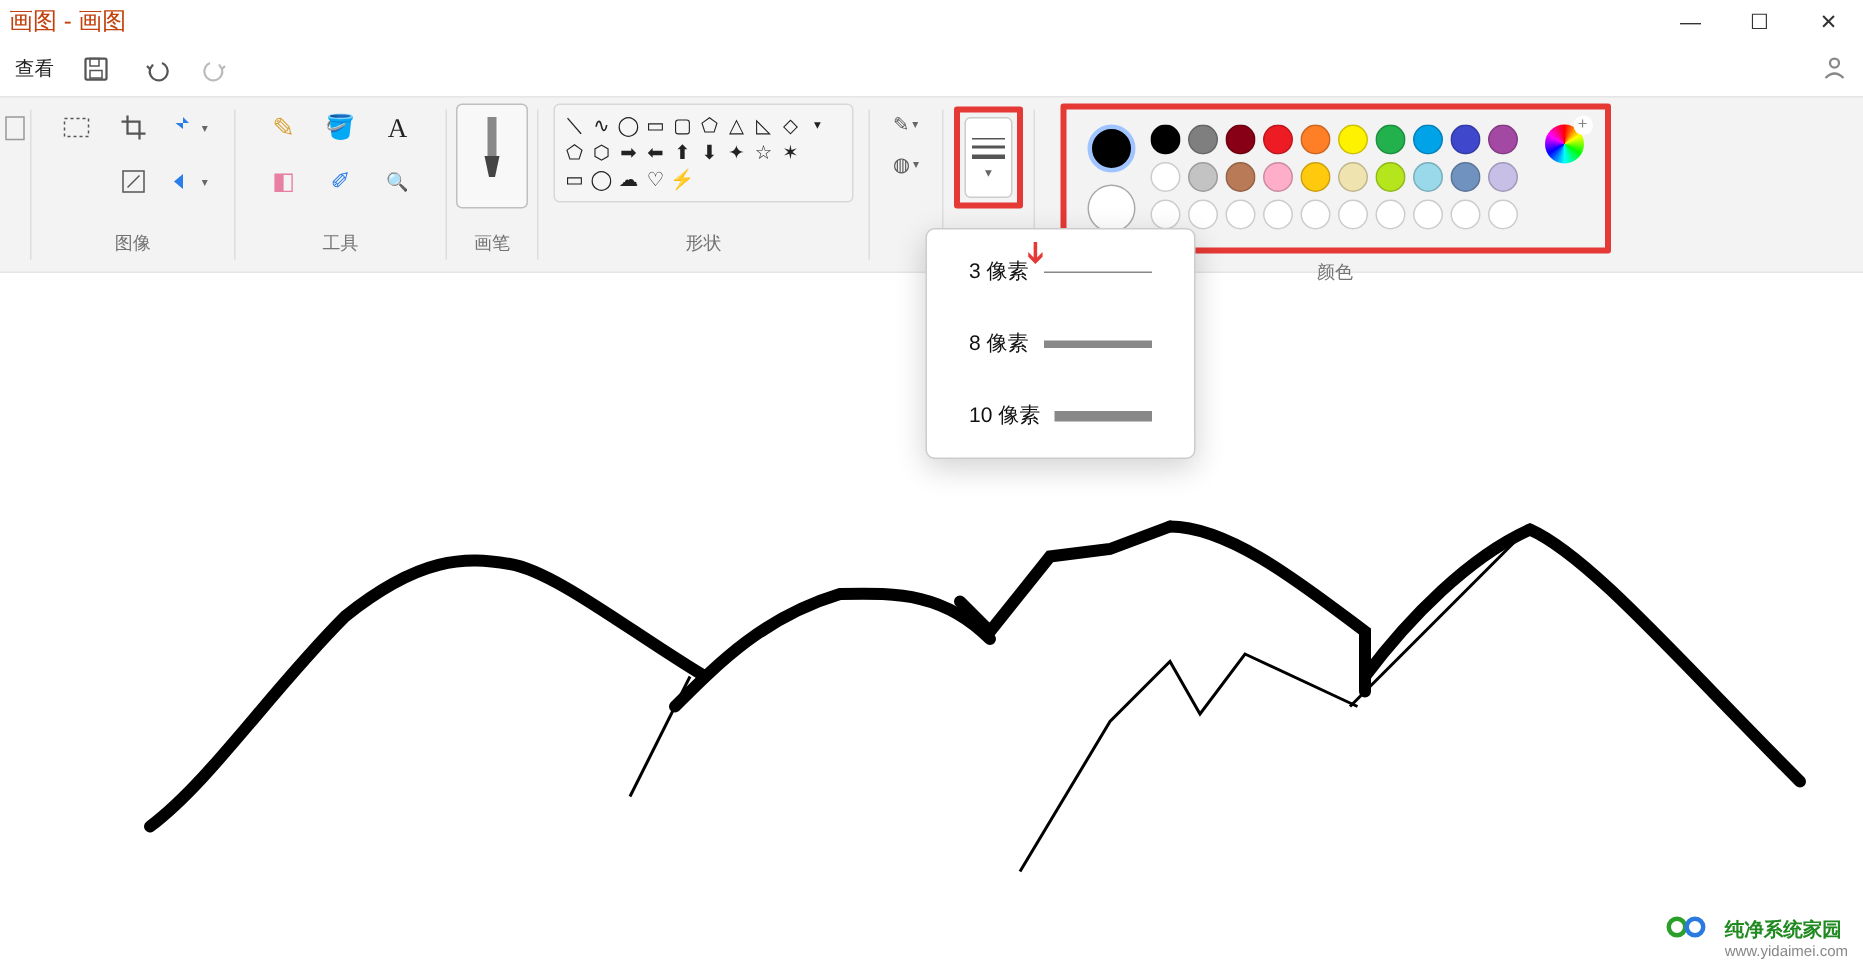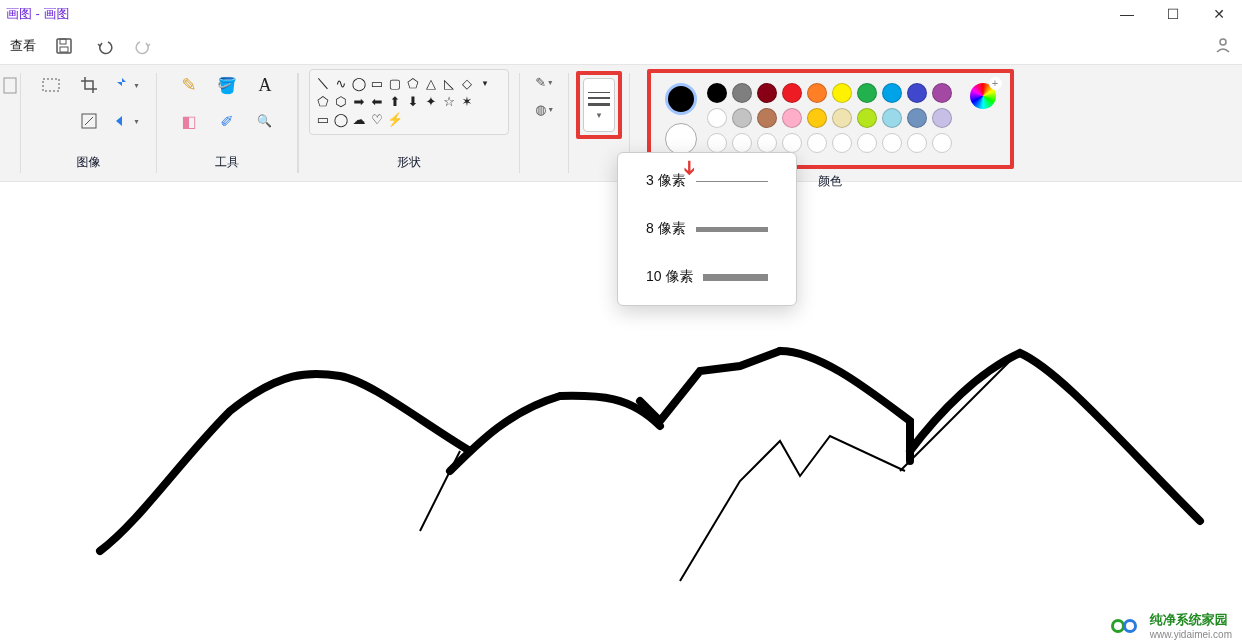--- a/index.html
+++ b/index.html
@@ -1,37 +1,37 @@
 <!DOCTYPE html>
 <html><head>
 <meta charset="utf-8">
 <style>
 * { margin: 0; padding: 0; box-sizing: border-box; user-select: none; }
 body { width: 1242px; height: 644px; background: #fff; font-family: "Segoe UI", "Microsoft YaHei", sans-serif; font-size: 12px; color: #222; overflow: hidden; position: relative; }
 
 .titlebar { height: 28px; display: flex; align-items: center; justify-content: space-between; padding: 0 0 0 6px; }
-.title { font-size: 13px; color: #6d28d9; }
+.title { font-size: 16px; color: #c2410c; }
 .winbtns { display: flex; }
 .winbtn { width: 46px; height: 28px; display: flex; align-items: center; justify-content: center; font-size: 14px; color: #333; }
 
 .menubar { height: 36px; display: flex; align-items: center; padding-left: 2px; gap: 0; }
 .viewlabel { font-size: 13px; padding: 4px 8px; }
 .mbtn { width: 40px; height: 34px; display: flex; align-items: center; justify-content: center; color: #555; }
 .mbtn.dis { color: #aaa; }
 .spacer { flex: 1; }
 .acct { margin-right: 10px; color: #777; }
 
 .ribbon { height: 118px; background: #f3f3f3; border-top: 1px solid #e5e5e5; border-bottom: 1px solid #e5e5e5; display: flex; }
 .group { display: flex; flex-direction: column; align-items: center; padding: 4px 6px; }
 .sep { width: 1px; background: #ddd; margin: 8px 0; }
 .tools { display: flex; }
 .tools .col { display: flex; flex-direction: column; gap: 4px; margin: 0 3px; }
 .tb { width: 32px; height: 32px; display: flex; align-items: center; justify-content: center; border-radius: 4px; }
 .caret { font-size: 8px; color: #666; margin-left: 2px; }
-.glabel { font-size: 12px; color: #0f172a; margin-top: auto; padding: 4px 0 6px; }
+.glabel { font-size: 12px; color: #737373; margin-top: auto; padding: 4px 0 6px; }
 .brushwrap { width: 48px; height: 70px; border: 1px solid #bfbfbf; border-radius: 4px; display: flex; align-items: flex-start; justify-content: center; padding-top: 8px; background: #f8f8f8; }
 
 .shapebox { width: 200px; height: 66px; border: 1px solid #d8d8d8; border-radius: 4px; display: flex; padding: 4px; background: #f5f5f5; }
 .shapegrid { display: grid; grid-template-columns: repeat(10, 18px); grid-auto-rows: 18px; gap: 0; }
 .sh { display: flex; align-items: center; justify-content: center; font-size: 13px; color: #222; }
 
 .sideopt { display: flex; flex-direction: column; gap: 8px; padding-top: 4px; }
 .smallbtn { display: flex; align-items: center; font-size: 13px; color: #555; padding: 2px 4px; }
 
 .hlbox { border: 4px solid #e53935; padding: 3px; border-radius: 2px; }
@@ -58,21 +58,21 @@
 .curc.c2 { background: #fff; border: 1px solid #aaa; }
 .swgrid { display: grid; grid-template-columns: repeat(10, 22px); grid-auto-rows: 22px; gap: 3px; }
 .sw { width: 20px; height: 20px; border-radius: 50%; border: 1px solid rgba(0,0,0,.2); }
 .emptysw { background: #fff; border: 1px solid #ccc; }
 .picker { width: 26px; height: 26px; border-radius: 50%; background: conic-gradient(red,yellow,lime,cyan,blue,magenta,red); margin-left: 6px; position: relative; }
 .pickplus { position: absolute; top: -6px; right: -6px; font-size: 11px; color: #888; background: #fff; border-radius: 50%; width: 13px; height: 13px; line-height: 12px; text-align: center; }
 
 .canvas { position: absolute; top: 221px; left: 0; right: 0; bottom: 0; background: #fff; }
 .canvas svg { width: 100%; height: 430px; }
 
-.footer { position: absolute; bottom: 4px; right: 10px; display: flex; align-items: center; gap: 13px; }
+.footer { position: absolute; bottom: 4px; right: 10px; display: flex; align-items: flex-start; gap: 13px; }
 .logo { display: flex; align-items: center; gap: 4px; }
 .logodot { width: 14px; height: 14px; border-radius: 50%; }
 .ftxt { font-size: 13px; font-weight: 600; color: #218a21; }
 .furl { font-size: 10px; color: #888; }
 </style>
 </head>
 <body>
 
 <div class="titlebar">
   <span class="title">画图 - 画图</span>
@@ -189,20 +189,29 @@
           </div>
         <div class="tb">
             <span>🔍</span>
           </div>
       </div>
     </div>
     <div class="glabel">工具</div>
   </div>
   <div class="sep"></div>
 
+  <div class="group" style="width:60px">
+    <div class="brushwrap">
+      <svg width="18" height="40">
+          <rect x="6" y="0" width="6" height="26" fill="#888"></rect>
+          <path d="M4 26 L14 26 L11 40 L7 40 Z" fill="#444"></path>
+        </svg>
+    </div>
+    <div class="glabel">画笔</div>
+  </div>
   <div class="sep"></div>
 
   <div class="group" style="width:220px">
     <div class="shapebox">
       <div class="shapegrid">
         <div class="sh">＼</div>
         <div class="sh">∿</div>
         <div class="sh">◯</div>
         <div class="sh">▭</div>
         <div class="sh">▢</div>

